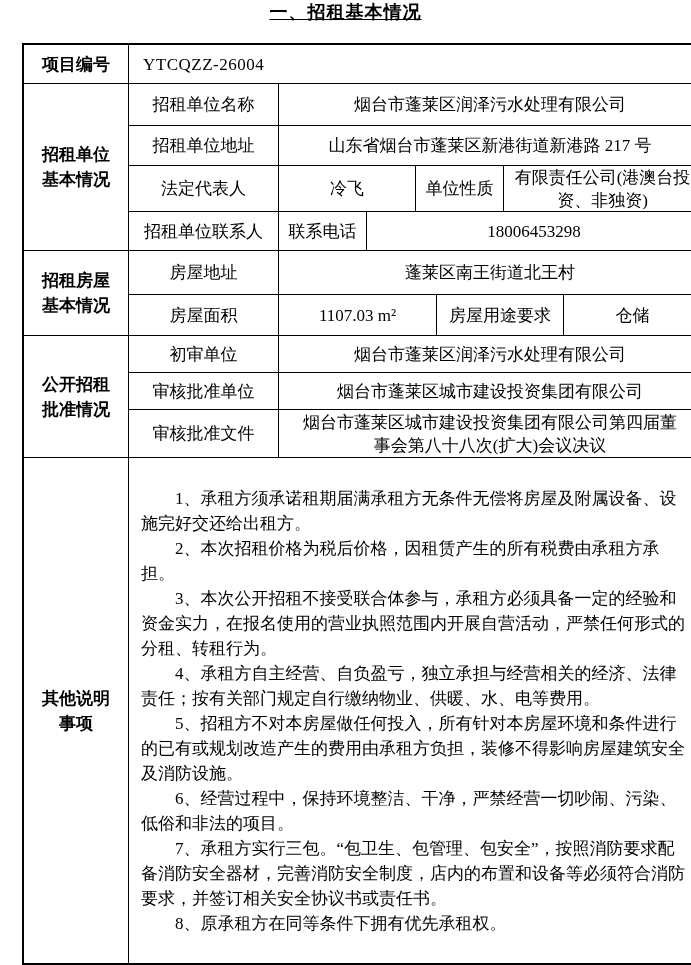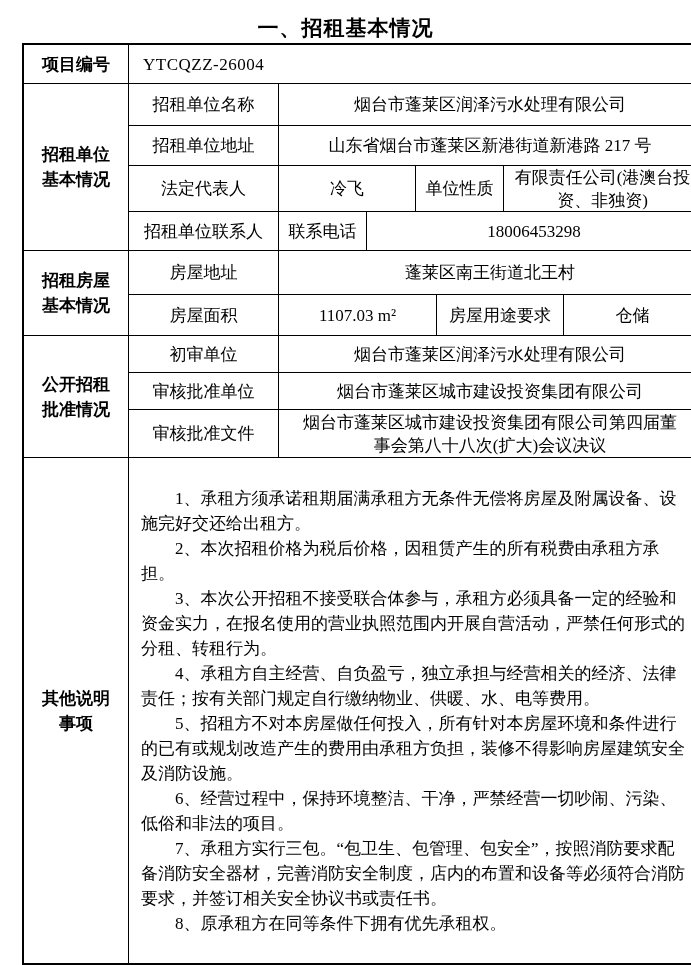--- a/index.html
+++ b/index.html
@@ -6,24 +6,25 @@
   html, body {
     width: 691px; height: 965px;
     background: #ffffff;
     color: #000000;
     font-family: "Liberation Serif", "DejaVu Serif", serif;
   }
   .page { position: relative; width: 691px; height: 965px; overflow: hidden; }
   .doc-title {
     text-align: center;
     font-weight: bold;
-    font-size: 21px;
-    padding-top: 14px;
+    font-size: 18px;
+    padding-top: 0;
     height: 38px;
     letter-spacing: 1px;
+    text-decoration: underline;
   }
   .doc-table {
     position: absolute;
     left: 22px; top: 43px;
     width: 681px;
     border: 2px solid #000;
     display: flex;
     flex-direction: column;
   }
   .trow { display: flex; border-bottom: 1px solid #000; }

